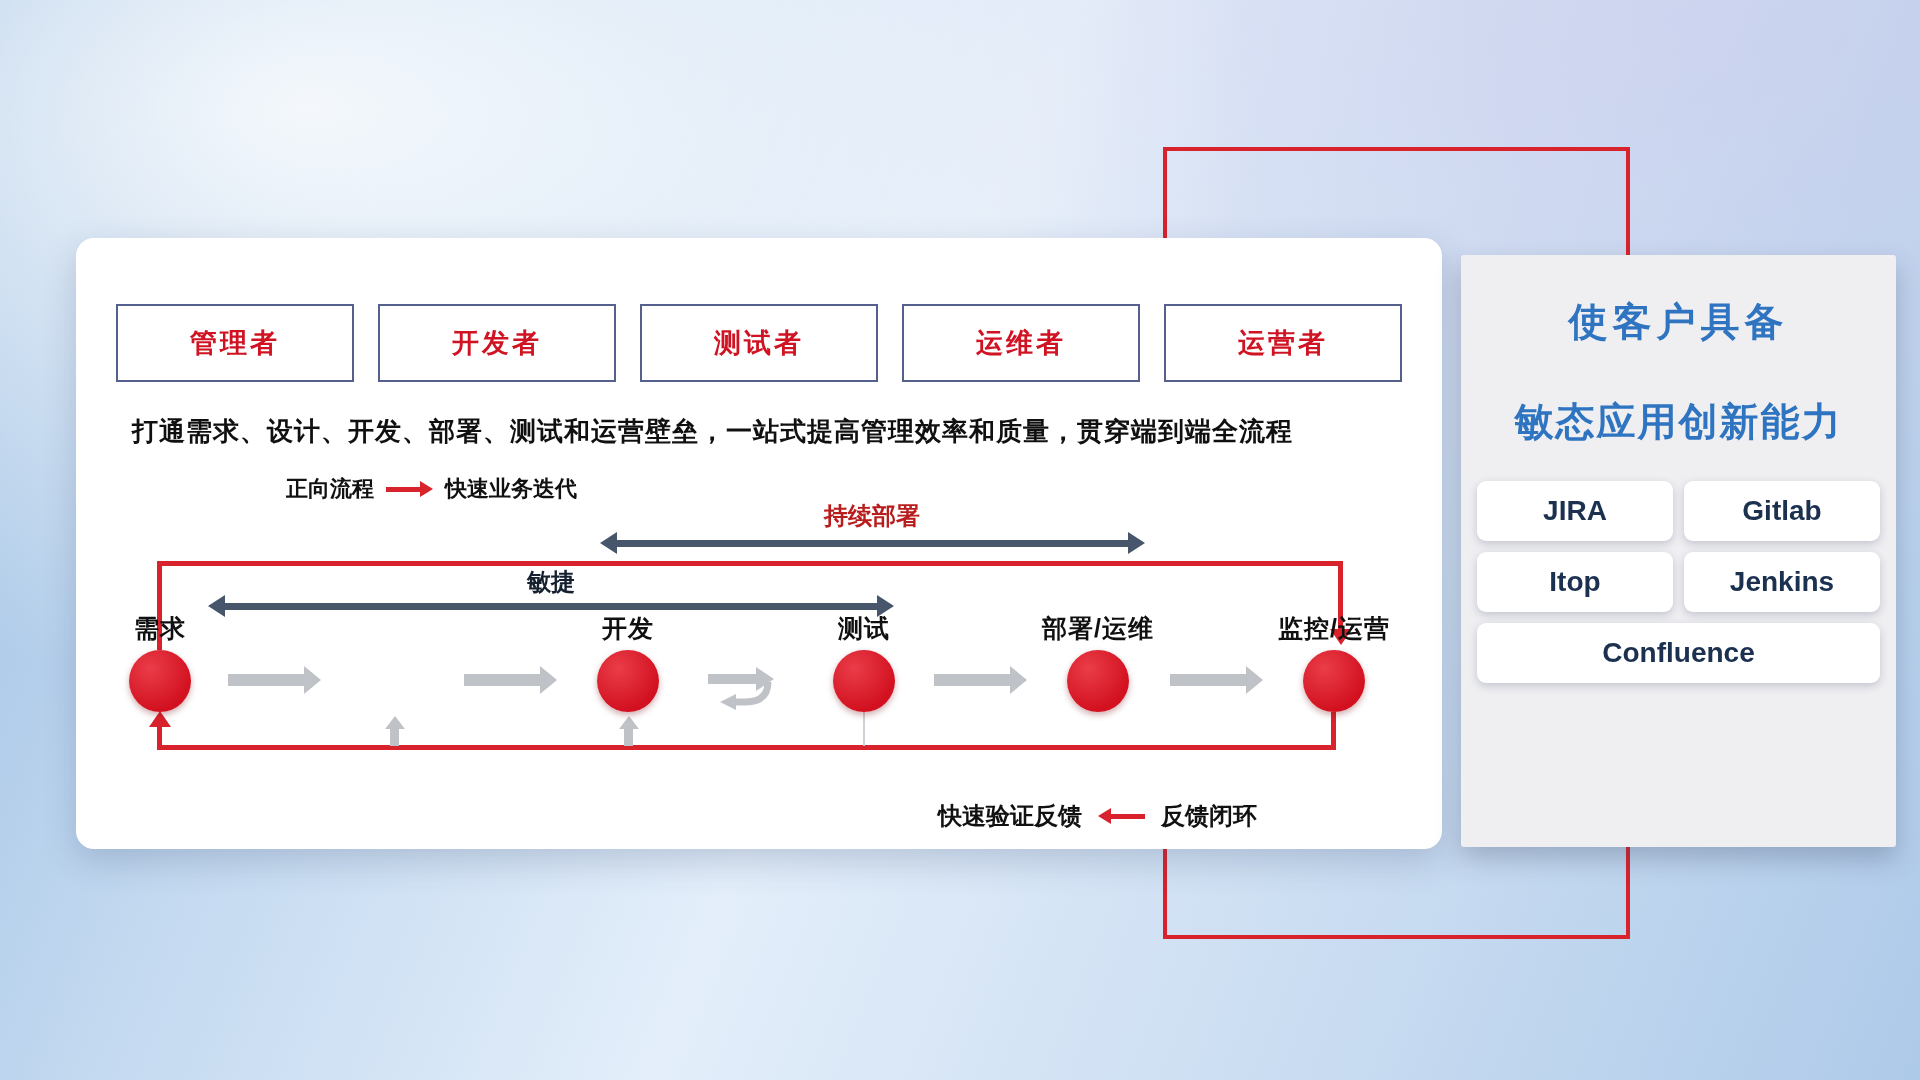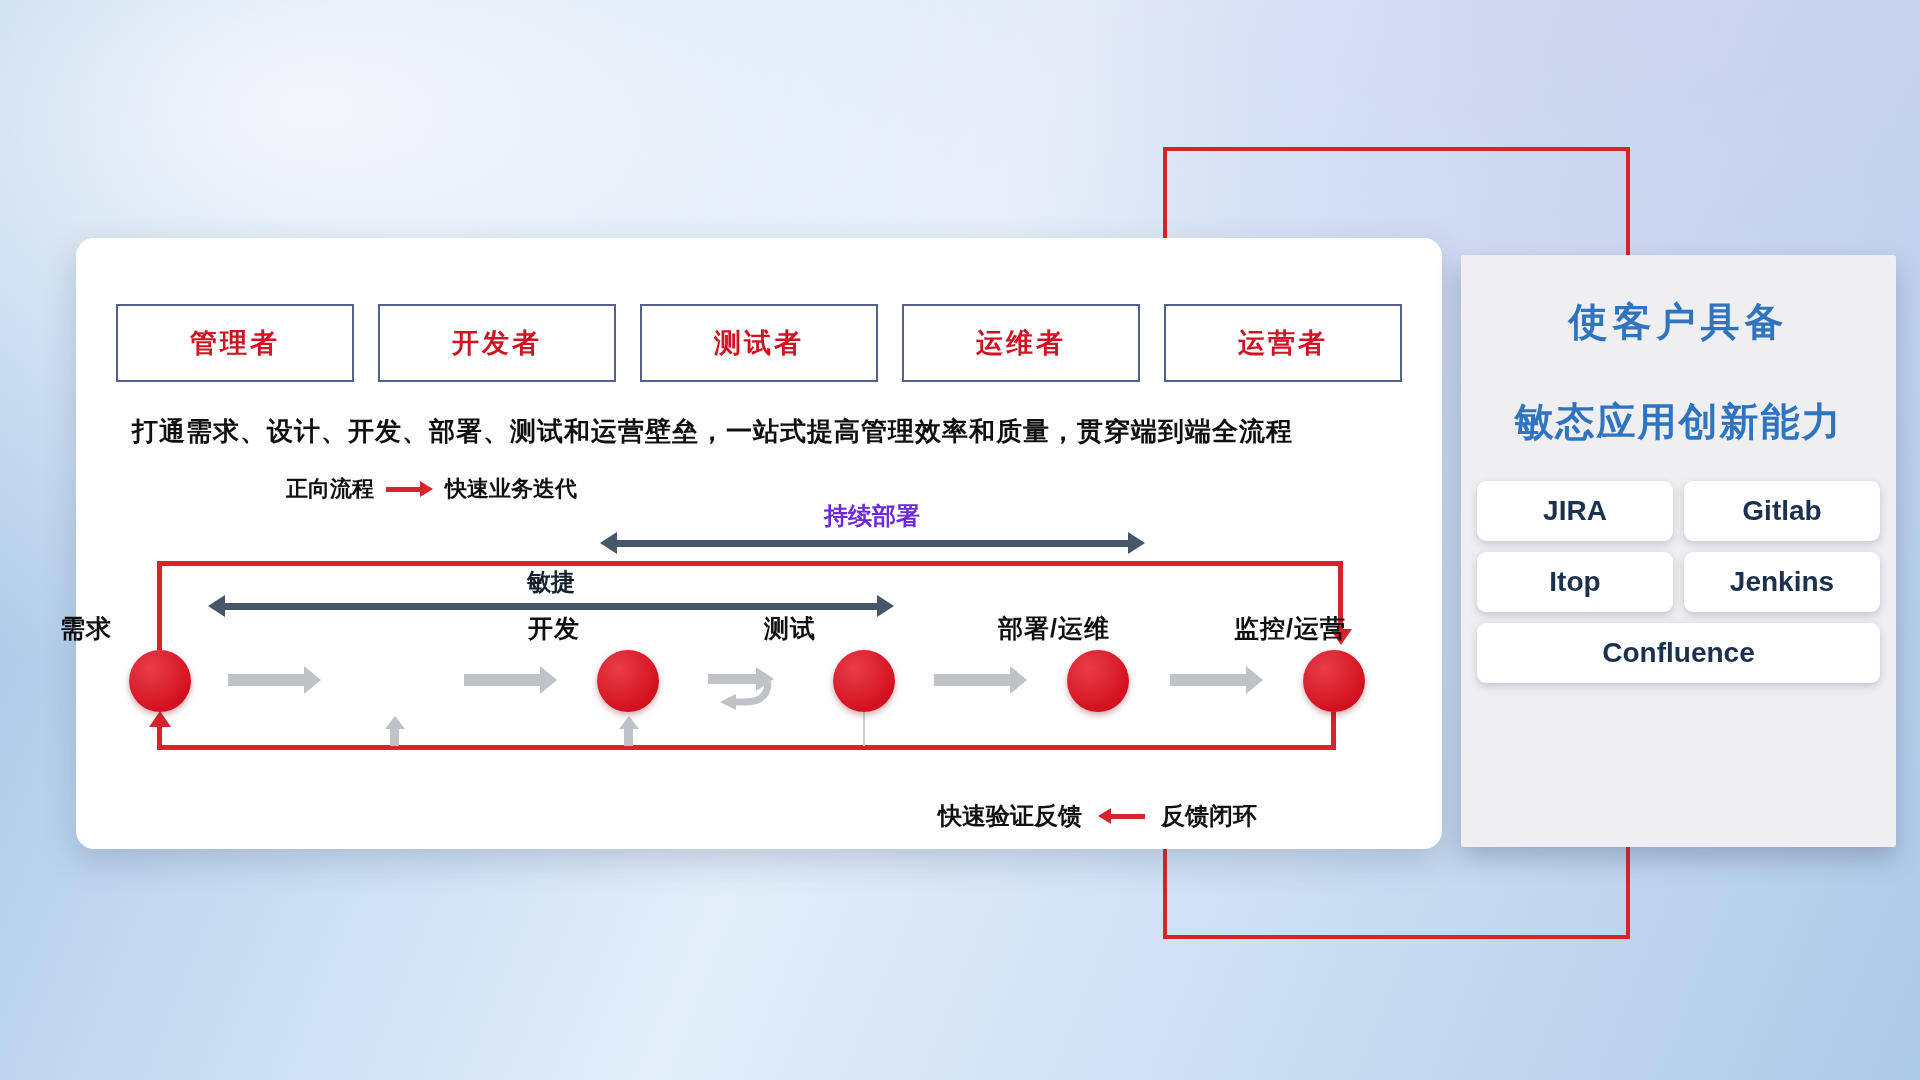--- a/index.html
+++ b/index.html
@@ -21,41 +21,41 @@
 
   .panel-desc{position:absolute;left:56px;top:176px;font-size:26px;font-weight:bold;color:#101010;letter-spacing:1px;white-space:nowrap;}
 
   .legend-forward{position:absolute;left:210px;top:236px;display:flex;align-items:center;gap:12px;}
   .legend-label{font-size:22px;font-weight:bold;color:#111111;}
   .red-arrow-right,.red-arrow-left{display:flex;align-items:center;}
   .red-arrow-right .bar,.red-arrow-left .bar{width:34px;height:5px;background:#d8222c;}
   .red-arrow-right .head{width:0;height:0;border-top:8px solid transparent;border-bottom:8px solid transparent;border-left:13px solid #d8222c;}
   .red-arrow-left .head{width:0;height:0;border-top:8px solid transparent;border-bottom:8px solid transparent;border-right:13px solid #d8222c;}
 
-  .cd-label{position:absolute;left:696px;top:262px;width:200px;text-align:center;font-size:24px;font-weight:bold;color:#6d28d9;}
+  .cd-label{position:absolute;left:696px;top:262px;width:200px;text-align:center;font-size:24px;font-weight:bold;color:#b91c1c;}
   .agile-label{position:absolute;left:420px;top:328px;width:110px;text-align:center;font-size:24px;font-weight:bold;color:#15202e;}
   .darrow{position:absolute;display:flex;align-items:center;height:24px;}
   .darrow .hl{width:0;height:0;border-top:11px solid transparent;border-bottom:11px solid transparent;border-right:17px solid #47566b;}
   .darrow .bar{flex:1;height:7px;background:#47566b;}
   .darrow .hr{width:0;height:0;border-top:11px solid transparent;border-bottom:11px solid transparent;border-left:17px solid #47566b;}
   .cd-arrow{left:524px;top:293px;width:545px;}
   .agile-arrow{left:132px;top:356px;width:686px;}
 
   .rline{position:absolute;background:#d8222c;}
   .tri{position:absolute;width:0;height:0;}
   .fl-v-left{left:81px;top:323px;width:5px;height:89px;}
   .fl-h{left:81px;top:323px;width:1186px;height:5px;}
   .fl-v-right{left:1262px;top:323px;width:5px;height:70px;}
   .fl-head{left:1254px;top:391px;border-left:11px solid transparent;border-right:11px solid transparent;border-top:16px solid #d8222c;}
   .fb-h{left:81px;top:507px;width:1179px;height:5px;}
   .fb-v-right{left:1255px;top:474px;width:5px;height:38px;}
   .fb-v-left{left:81px;top:489px;width:5px;height:23px;}
   .fb-head{left:73px;top:473px;border-left:11px solid transparent;border-right:11px solid transparent;border-bottom:16px solid #d8222c;}
 
-  .node{position:absolute;width:200px;top:374px;}
+  .node{position:absolute;width:200px;text-align:center;top:374px;}
   .node-label{font-size:25px;font-weight:bold;color:#101010;height:34px;letter-spacing:1px;}
   .node-circle{width:62px;height:62px;border-radius:50%;margin:4px auto 0;
     background:radial-gradient(circle at 35% 30%,#ea3d49,#d2101f 72%);box-shadow:0 3px 6px rgba(120,20,25,.35);}
   .n0{left:-16px;}.n1{left:218px;}.n2{left:452px;}.n3{left:688px;}.n4{left:922px;}.n5{left:1158px;}
 
   .garrow{position:absolute;top:436px;height:12px;background:#bfc3c8;}
   .garrow::after{content:"";position:absolute;right:-17px;top:-8px;width:0;height:0;
     border-top:14px solid transparent;border-bottom:14px solid transparent;border-left:17px solid #bfc3c8;}
   .g1{left:152px;width:76px;}
   .g2{left:388px;width:76px;}

